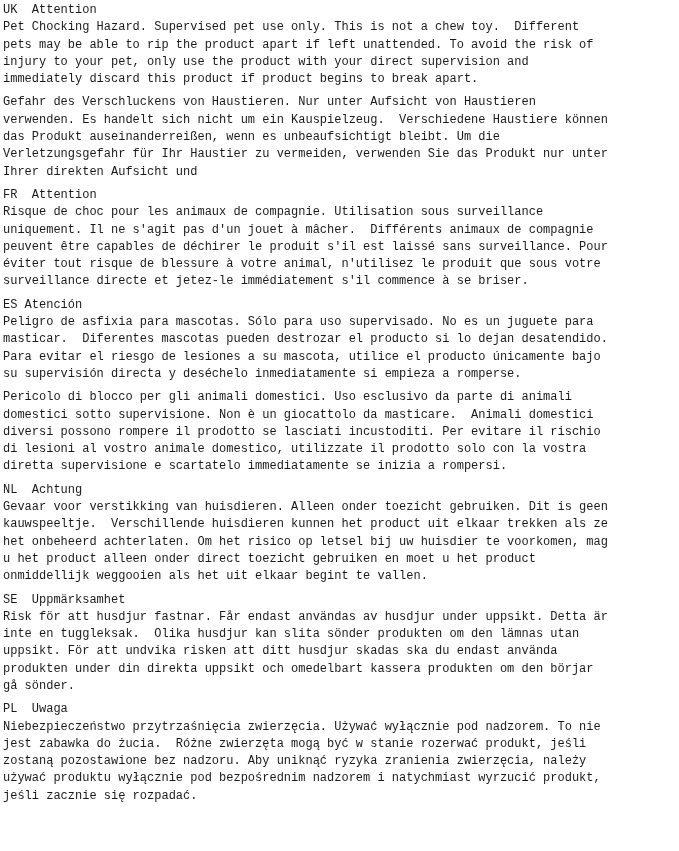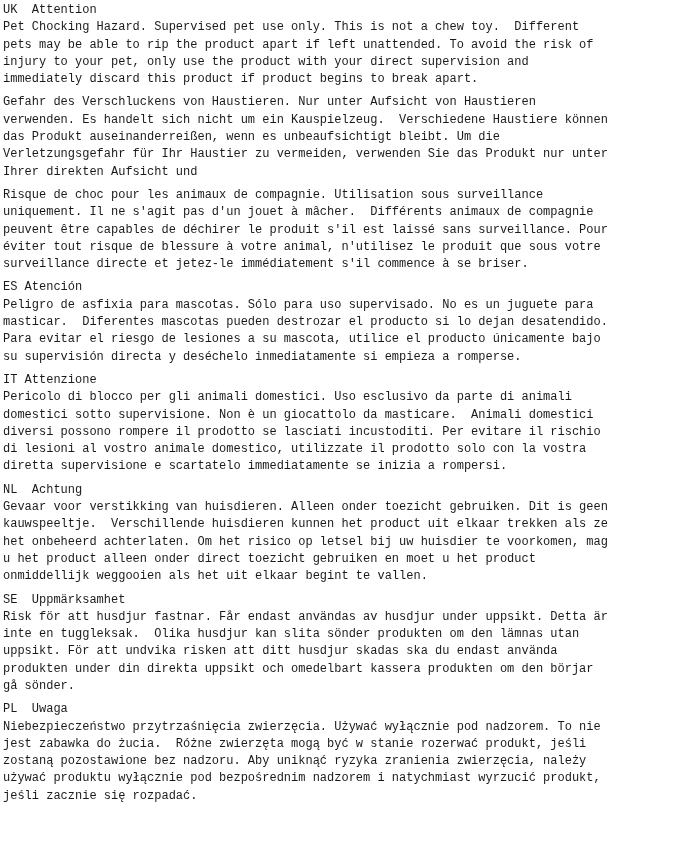--- a/index.html
+++ b/index.html
@@ -41,30 +41,30 @@
   <div class="section">
     <div class="section-heading">UK  Attention</div>
     <div class="section-body">Pet Chocking Hazard. Supervised pet use only. This is not a chew toy.  Different pets may be able to rip the product apart if left unattended. To avoid the risk of injury to your pet, only use the product with your direct supervision and immediately discard this product if product begins to break apart.</div>
   </div>
 
   <div class="section">
     <div class="section-body">Gefahr des Verschluckens von Haustieren. Nur unter Aufsicht von Haustieren verwenden. Es handelt sich nicht um ein Kauspielzeug.  Verschiedene Haustiere können das Produkt auseinanderreißen, wenn es unbeaufsichtigt bleibt. Um die Verletzungsgefahr für Ihr Haustier zu vermeiden, verwenden Sie das Produkt nur unter Ihrer direkten Aufsicht und</div>
   </div>
 
   <div class="section">
+    <div class="section-heading">FR  Attention</div>
     <div class="section-body">Risque de choc pour les animaux de compagnie. Utilisation sous surveillance uniquement. Il ne s'agit pas d'un jouet à mâcher.  Différents animaux de compagnie peuvent être capables de déchirer le produit s'il est laissé sans surveillance. Pour éviter tout risque de blessure à votre animal, n'utilisez le produit que sous votre surveillance directe et jetez-le immédiatement s'il commence à se briser.</div>
   </div>
 
   <div class="section gap-xl">
     <div class="section-heading">ES Atención</div>
     <div class="section-body">Peligro de asfixia para mascotas. Sólo para uso supervisado. No es un juguete para masticar.  Diferentes mascotas pueden destrozar el producto si lo dejan desatendido. Para evitar el riesgo de lesiones a su mascota, utilice el producto únicamente bajo su supervisión directa y deséchelo inmediatamente si empieza a romperse.</div>
   </div>
 
   <div class="section">
-    <div class="section-heading">IT Attenzione</div>
     <div class="section-body">Pericolo di blocco per gli animali domestici. Uso esclusivo da parte di animali domestici sotto supervisione. Non è un giocattolo da masticare.  Animali domestici diversi possono rompere il prodotto se lasciati incustoditi. Per evitare il rischio di lesioni al vostro animale domestico, utilizzate il prodotto solo con la vostra diretta supervisione e scartatelo immediatamente se inizia a rompersi.</div>
   </div>
 
   <div class="section">
     <div class="section-heading">NL  Achtung</div>
     <div class="section-body">Gevaar voor verstikking van huisdieren. Alleen onder toezicht gebruiken. Dit is geen kauwspeeltje.  Verschillende huisdieren kunnen het product uit elkaar trekken als ze het onbeheerd achterlaten. Om het risico op letsel bij uw huisdier te voorkomen, mag u het product alleen onder direct toezicht gebruiken en moet u het product onmiddellijk weggooien als het uit elkaar begint te vallen.</div>
   </div>
 
   <div class="section">
     <div class="section-heading">SE  Uppmärksamhet</div>

